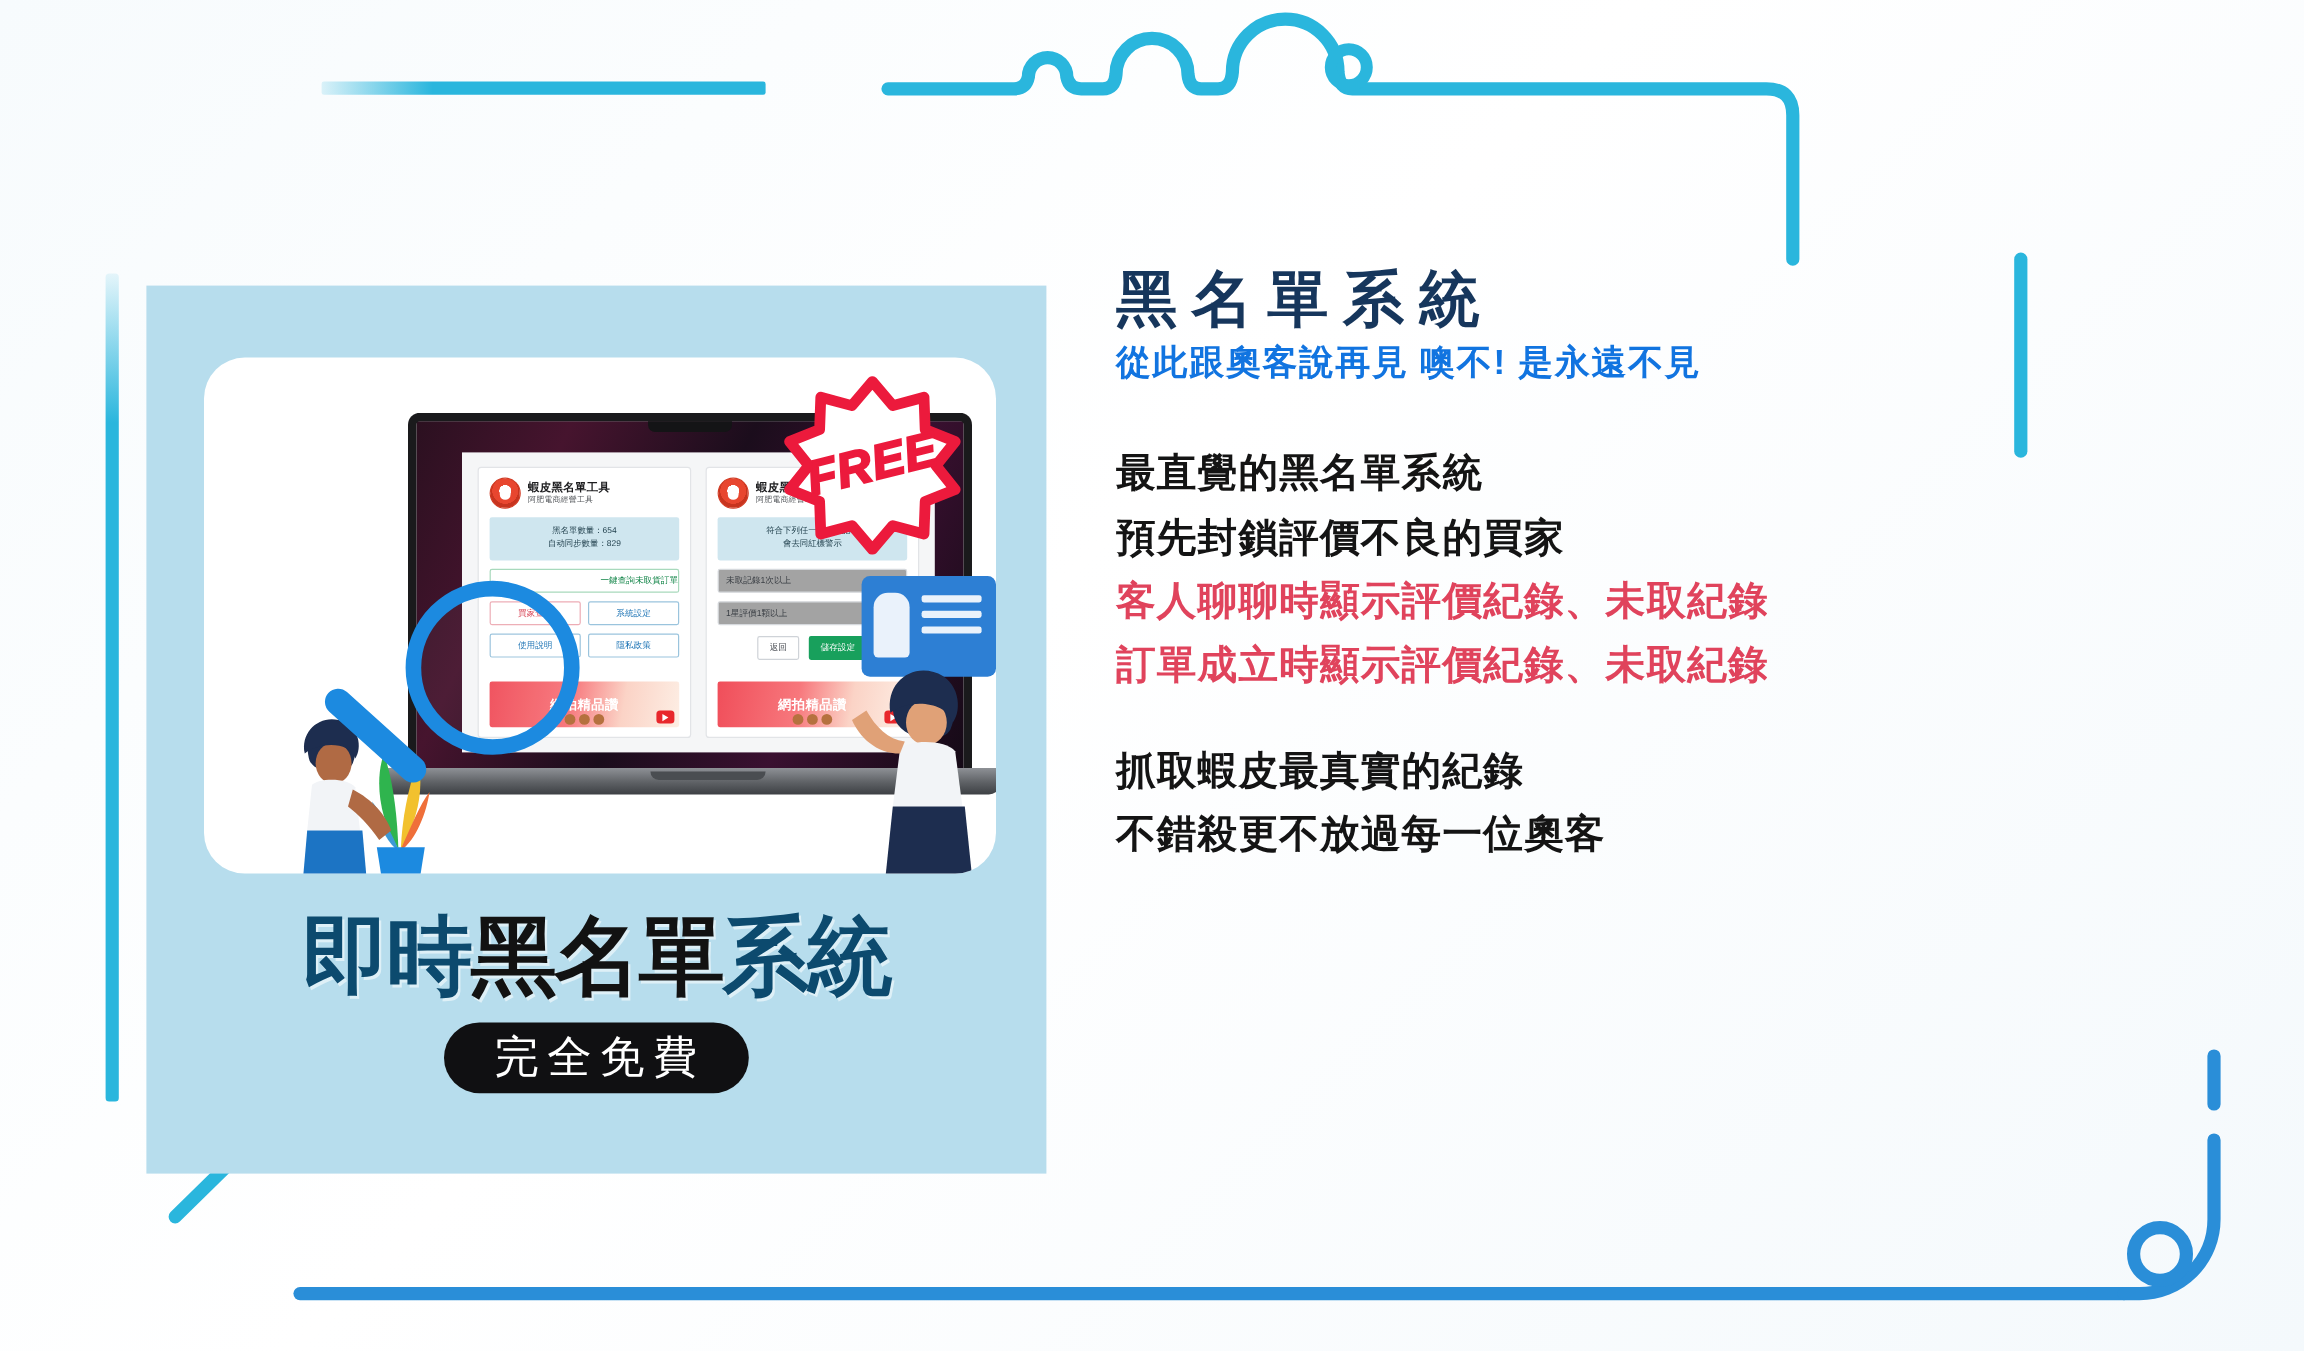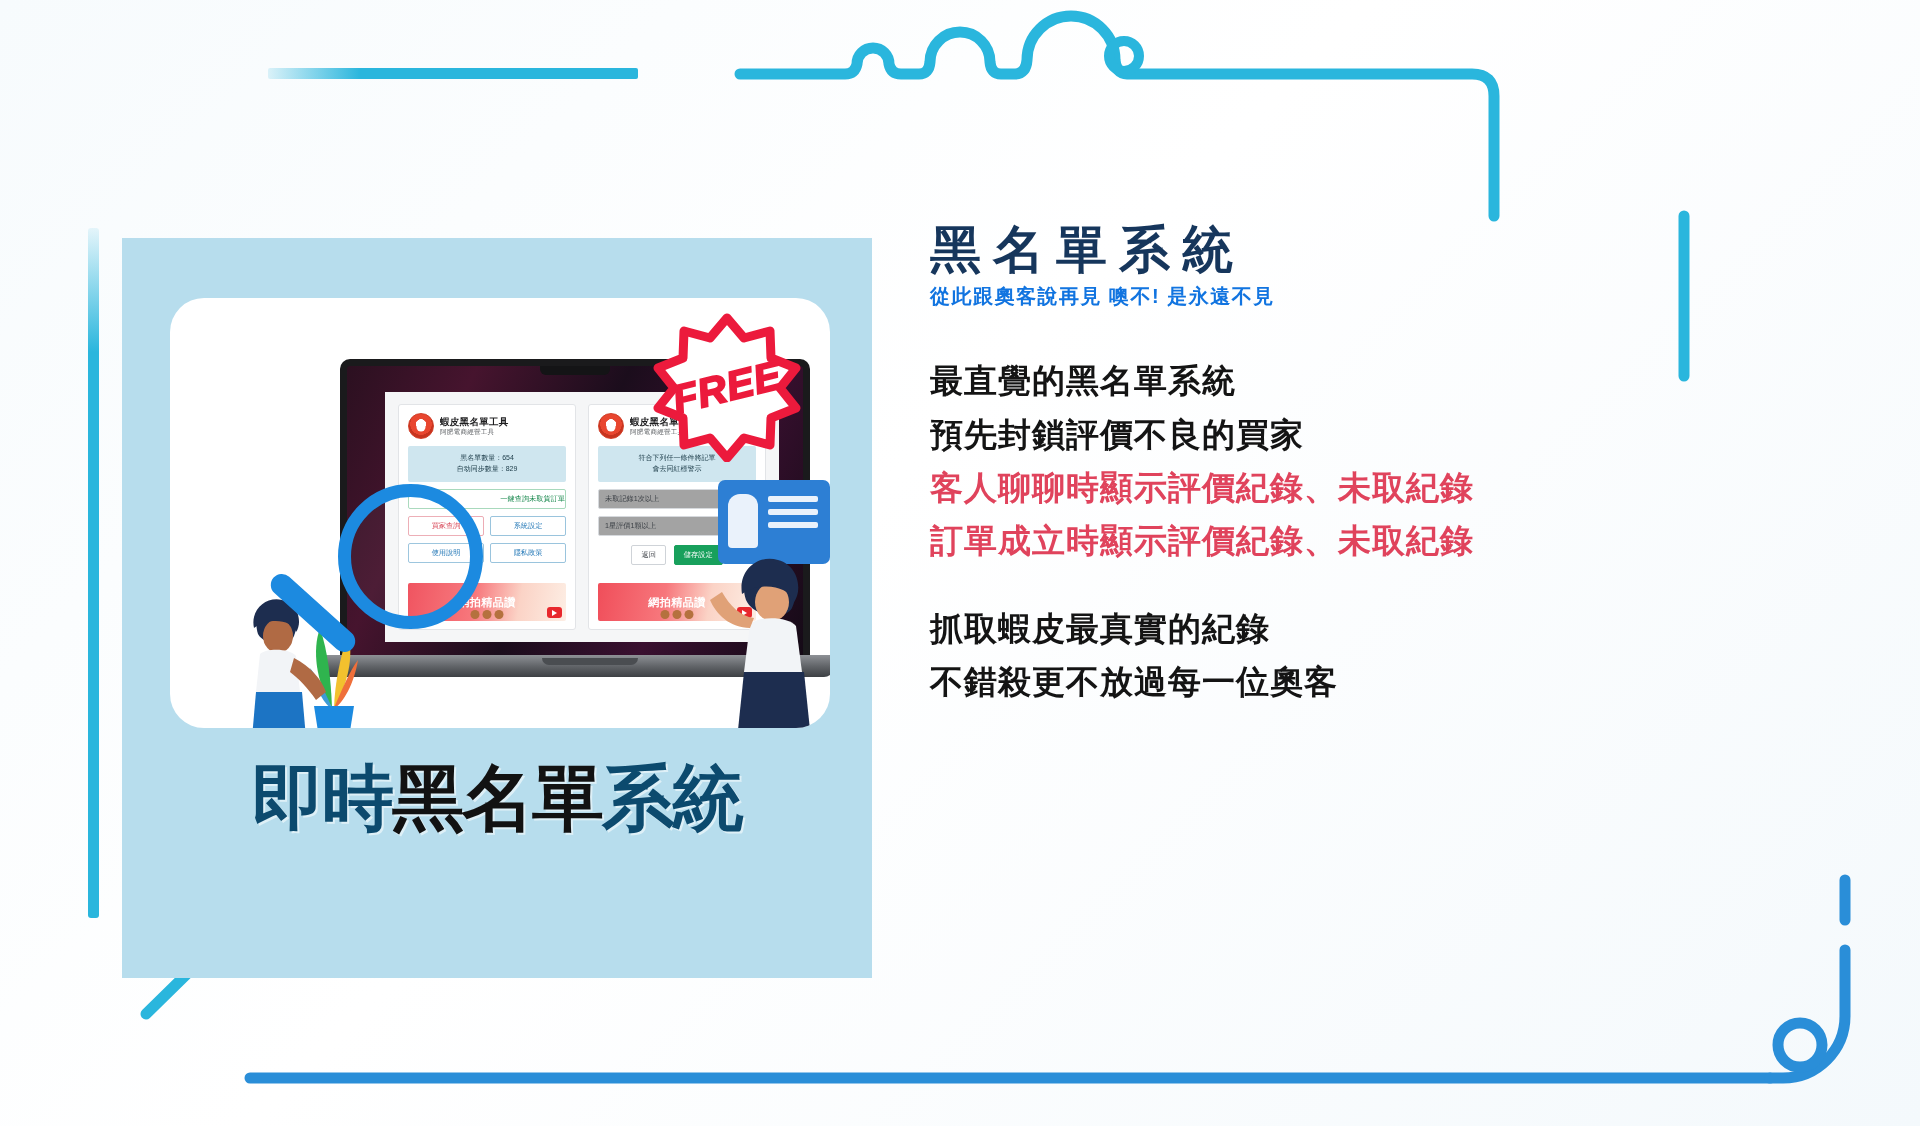--- a/index.html
+++ b/index.html
@@ -28,21 +28,21 @@
   .promo-inner {
     position: absolute;
     left: 48px; top: 60px;
     width: 660px; height: 430px;
     background: #ffffff;
     border-radius: 34px;
     overflow: hidden;
   }
 
   
-  .laptop { position: absolute; left: 170px; top: 61px; width: 500px; height: 340px; }
+  .laptop { position: absolute; left: 170px; top: 46px; width: 500px; height: 340px; }
   .laptop-body {
     position: absolute; left: 0; top: 0; width: 470px; height: 300px;
     background: linear-gradient(115deg, #2b1020 0%, #46142e 22%, #1b0d1c 48%, #3a1030 72%, #140a16 100%);
     border-radius: 10px 10px 4px 4px;
     border: 7px solid #1a1a1c;
     border-bottom: none;
   }
   .laptop-notch {
     position: absolute; left: 50%; top: 0px; transform: translateX(-50%);
     width: 70px; height: 9px; background: #141416; border-radius: 0 0 6px 6px;
@@ -174,21 +174,21 @@
   }
 
   
   .right-col { position: absolute; left: 930px; top: 222px; width: 820px; }
   .headline {
     font-size: 51px; font-weight: 900; color: #16365c;
     letter-spacing: 12px; line-height: 1.08; white-space: nowrap;
   }
   .subhead {
     margin-top: 6px;
-    font-size: 20px; font-weight: 700; color: #1174e0; letter-spacing: 1.5px; white-space: nowrap;
+    font-size: 29px; font-weight: 700; color: #1174e0; letter-spacing: 1.5px; white-space: nowrap;
   }
   .body-block { margin-top: 44px; }
   .line {
     font-size: 33px; font-weight: 700; line-height: 1.62; white-space: nowrap; letter-spacing: 1px;
   }
   .line.dark { color: #141414; }
   .line.red { color: #e0435c; }
   .gap { height: 34px; }
 </style>
 </head>
@@ -358,20 +358,21 @@
         <path d="M75 6 L92 26 L118 19 L119 46 L144 56 L128 76 L144 96 L119 106 L118 133 L92 126 L75 146 L58 126 L32 133 L31 106 L6 96 L22 76 L6 56 L31 46 L32 19 L58 26 Z" fill="#ffffff" stroke="#ec1a3c" stroke-width="9" stroke-linejoin="round"></path>
       </svg>
       <div class="free-word">FREE</div>
     </div>
   </div>
 
   <div class="card-banner">
     <div class="banner-title">
       <span class="blue">即時</span><span class="black">黑名單</span><span class="blue">系統</span>
     </div>
+    <div class="free-pill">完全免費</div>
   </div>
 </div>
 
 <div class="right-col">
   <h1 class="headline">黑名單系統</h1>
   <div class="subhead">從此跟奧客說再見  噢不! 是永遠不見</div>
 
   <div class="body-block">
     <div class="line dark">最直覺的黑名單系統</div>
     <div class="line dark">預先封鎖評價不良的買家</div>

